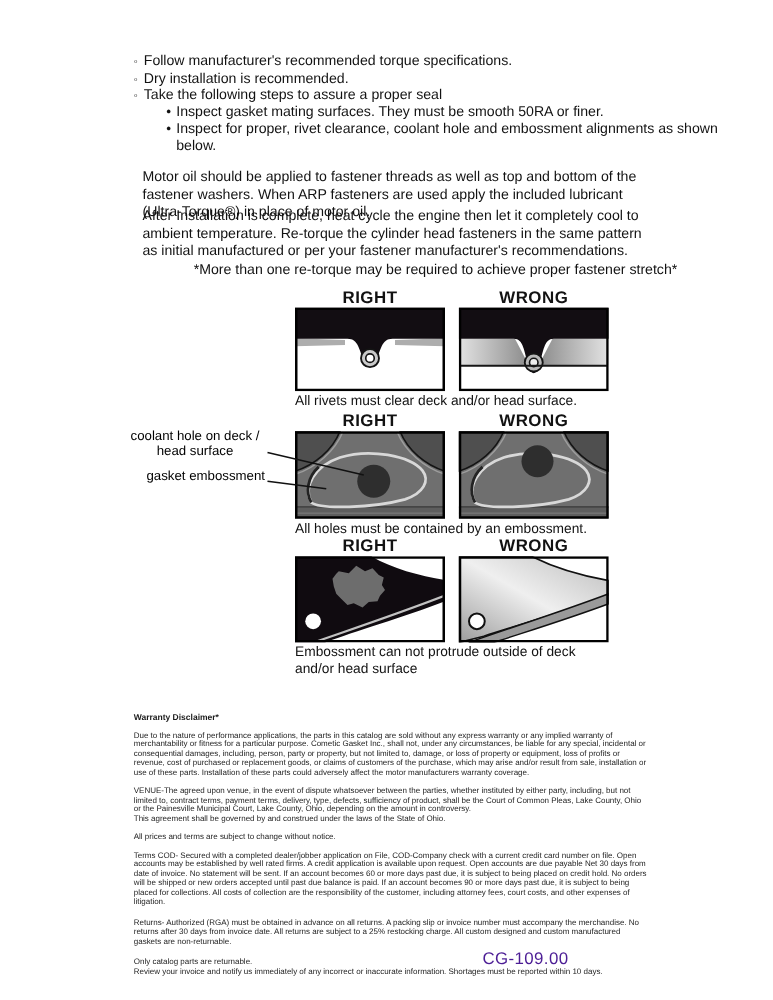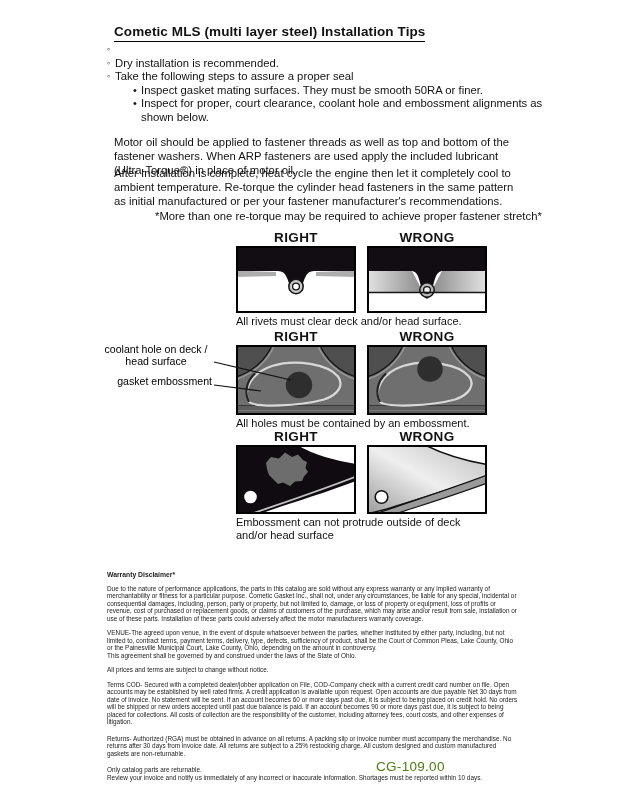--- a/index.html
+++ b/index.html
@@ -26,49 +26,49 @@
   .dcaption.wrap{white-space:normal;width:252px;}
   .callout{position:absolute;font-size:10.6px;line-height:11.6px;text-align:right;color:#000;}
   .co1{left:100px;top:344px;width:112px;text-align:center;}
   .co2{left:80px;top:376px;width:132px;}
   .leaders{position:absolute;left:212px;top:356px;}
   .warranty{position:absolute;left:107px;top:571px;width:412px;font-size:6.4px;line-height:7.5px;color:#1c1c1c;}
   .warranty .whead{font-size:6.8px;font-weight:bold;margin:0 0 6px 0;}
   .warranty p{margin:0;}
   .warranty p.gap{margin-top:7px;}
   .warranty p.gap2{margin-top:9px;}
-  .footer-code{position:absolute;left:376px;top:759px;font-size:13.5px;color:#4d7c0f;letter-spacing:.3px;}
+  .footer-code{position:absolute;left:386px;top:759px;font-size:13.5px;color:#4c1d95;letter-spacing:.3px;}
   svg{display:block;}
 </style>
 </head>
 <body>
 
 <div class="page">
 
-  <div class="title">Cometic MLS (multi layer steel) Installation Tips</div>
 
   <div class="tips">
     <div class="bullet">
         <span class="mk">◦</span>
+        <span>Follow manufacturer's recommended torque specifications.</span>
       </div>
     <div class="bullet">
         <span class="mk">◦</span>
         <span>Dry installation is recommended.</span>
       </div>
     <div class="bullet">
         <span class="mk">◦</span>
         <span>Take the following steps to assure a proper seal</span>
       </div>
     <div class="bullet sub">
         <span class="mk">•</span>
         <span>Inspect gasket mating surfaces.  They must be smooth 50RA or finer.</span>
       </div>
     <div class="bullet sub">
         <span class="mk">•</span>
-        <span>Inspect for proper, court clearance, coolant hole and embossment alignments as shown below.</span>
+        <span>Inspect for proper, rivet clearance, coolant hole and embossment alignments as shown below.</span>
       </div>
   </div>
 
   <div class="para" style="top:136px;">Motor oil should be applied to fastener threads as well as top and bottom of the fastener washers. When ARP fasteners are used apply the included lubricant (Ultra-Torque®) in place of motor oil.</div>
   <div class="para" style="top:167px;">After Installation is complete, heat cycle the engine then let it completely cool to ambient temperature. Re-torque the cylinder head fasteners in the same pattern as initial manufactured or per your fastener manufacturer's recommendations.</div>
   <div class="para" style="top:210px;margin-left:41px;">*More than one re-torque may be required to achieve proper fastener stretch*</div>
 
   <div class="dset" style="top:230px;">
     <div class="dlabels">
       <div class="dlabel">RIGHT</div>

